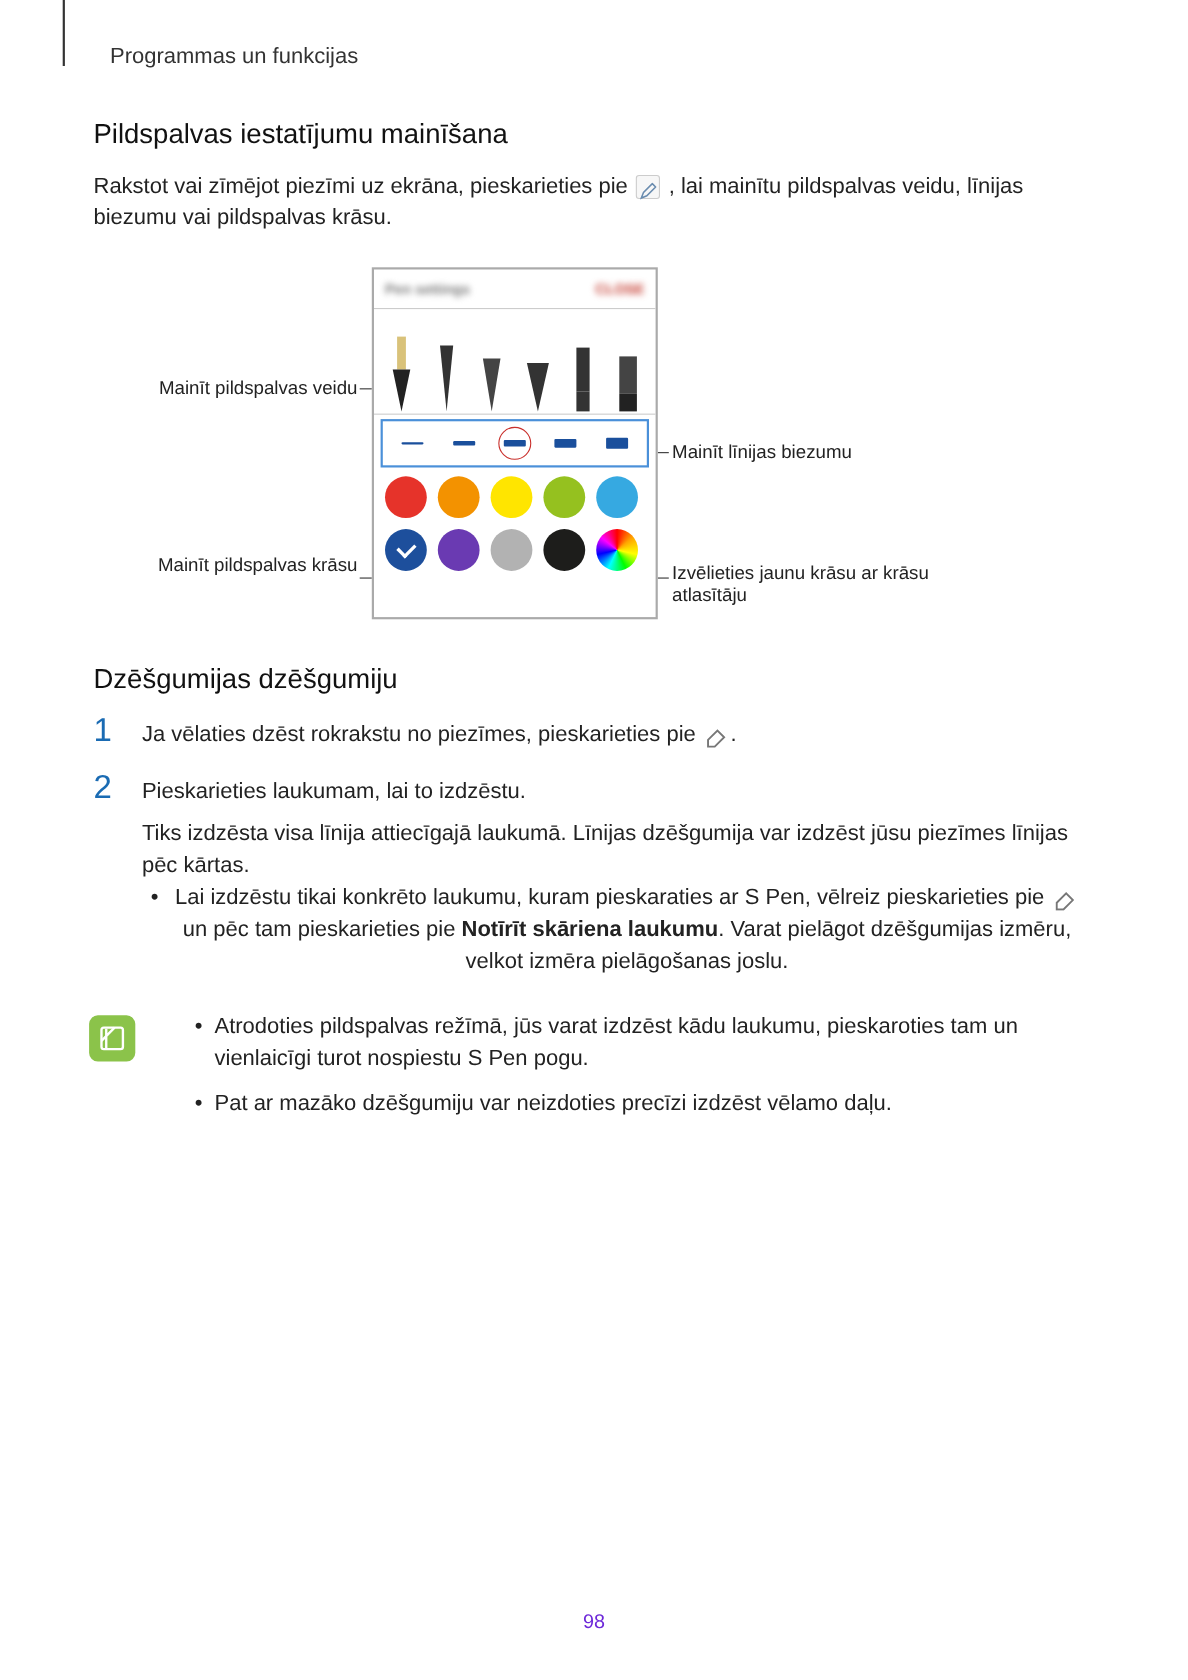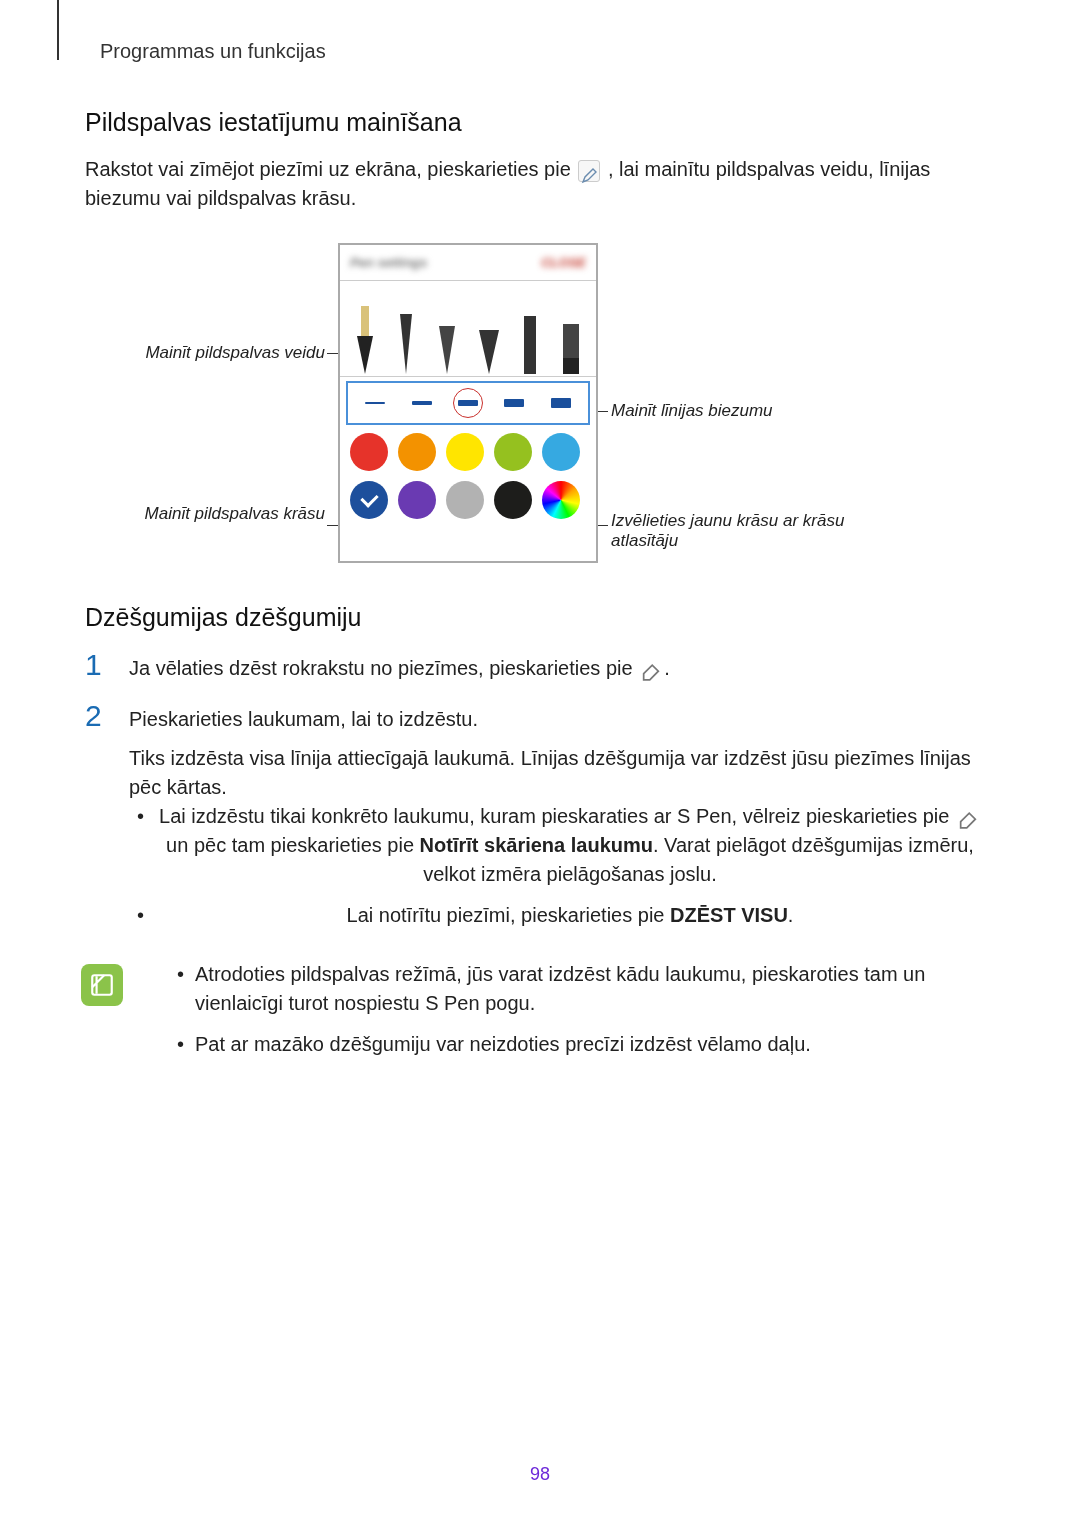--- a/index.html
+++ b/index.html
@@ -56,21 +56,20 @@
     background: #f7f7f7;
     padding: 2px;
   }
   
   .diagram {
     position: relative;
     width: 900px;
     height: 330px;
     margin-top: 30px;
     margin-bottom: 30px;
-    font-style: italic;
   }
   .diagram-panel {
     position: absolute;
     left: 253px;
     top: 0;
     width: 260px;
     height: 320px;
     border: 2px solid #aaa;
     background: #fff;
   }
@@ -345,24 +344,20 @@
           <li>
             <span>Lai izdzēstu tikai konkrēto laukumu, kuram pieskaraties ar S Pen, vēlreiz pieskarieties pie </span>
             <span class="inline-icon">
               <svg viewBox="0 0 18 18">
                   <polygon points="3,12 10,5 15,10 8,17 3,17" fill="none" stroke="#777" stroke-width="1.4"></polygon>
                 </svg>
             </span>
             <span> un pēc tam pieskarieties pie </span>
             <span class="bold">Notīrīt skāriena laukumu</span><span>. Varat pielāgot dzēšgumijas izmēru, velkot izmēra pielāgošanas joslu.</span>
           </li>
-          <li>
-            <span>Lai notīrītu piezīmi, pieskarieties pie </span>
-            <span class="bold">DZĒST VISU</span><span>.</span>
-          </li>
         </ul>
       </div>
     </div>
   </div>
 
   <div class="note-block">
     <div class="note-icon">
       <svg width="26" height="26" viewBox="0 0 24 24">
           <rect x="3" y="3" width="18" height="18" rx="2" fill="none" stroke="#fff" stroke-width="2"></rect>
           <path d="M7 4 L7 20 M3 14 L14 3" stroke="#fff" stroke-width="2" fill="none"></path>

